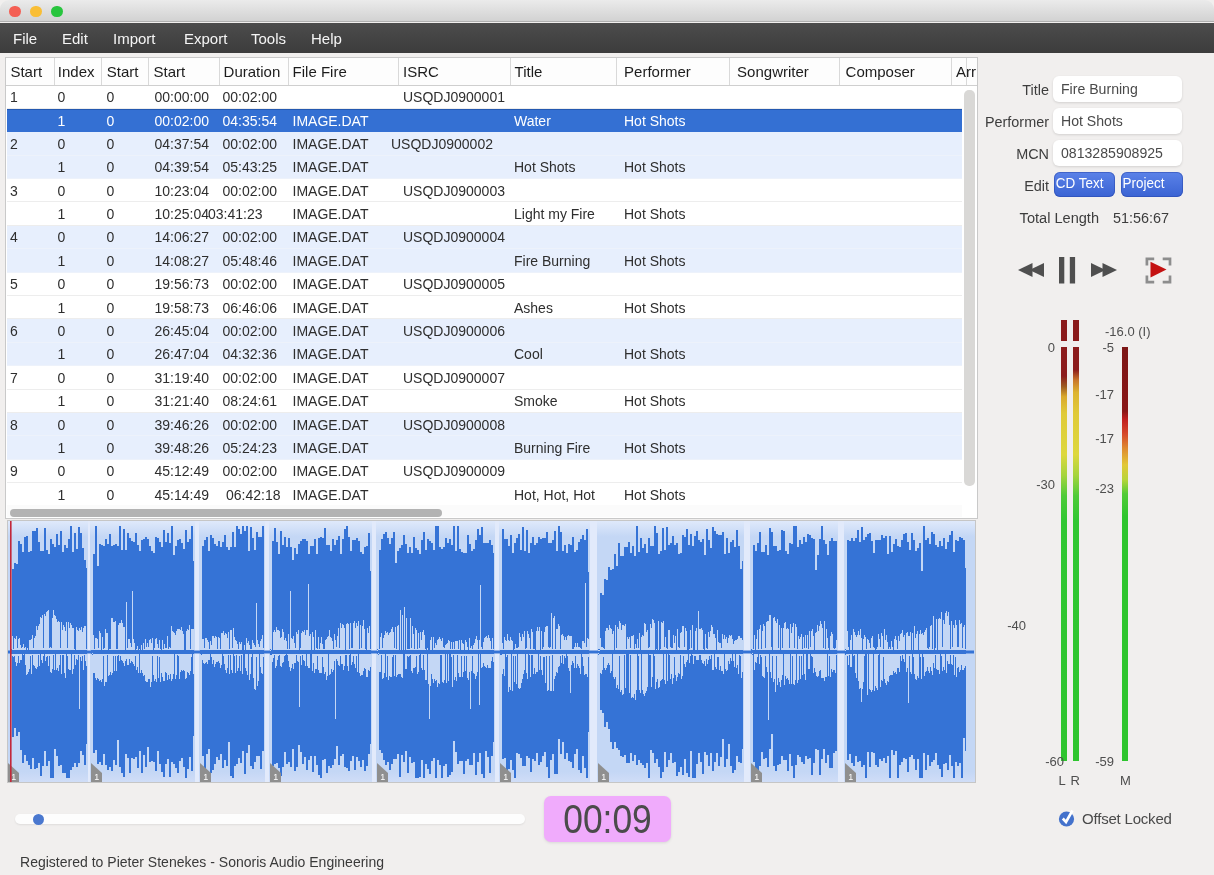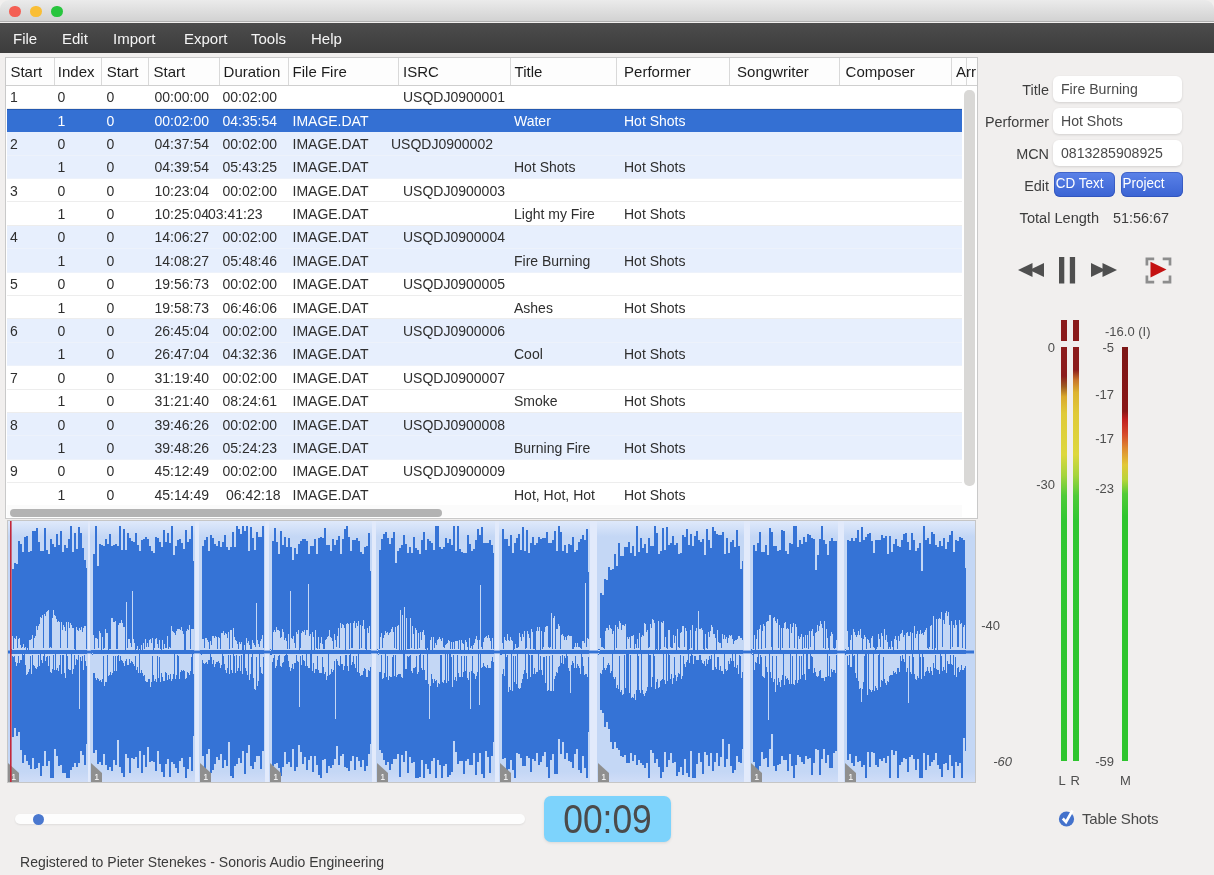--- a/index.html
+++ b/index.html
@@ -28,21 +28,21 @@
 .wavebox { position:absolute; left:7px; top:520px; width:969px; height:263px; background:linear-gradient(180deg,#dfe9fb 0%,#c4d7f5 6%,#c4d7f5 96%,#d0ddf7 100%); border:1px solid #c6c6c6; }
 .rp-label { position:absolute; font-size:15.5px; color:#3d3d3d; text-align:right; width:120px; transform:scaleX(0.93); transform-origin:100% 50%; }
 .rp-input { position:absolute; left:1053px; width:129px; height:26px; background:#ffffff; border-radius:6px;
   box-shadow:0 1px 2.5px rgba(0,0,0,0.13); font-size:15px; color:#4a4a4a; padding:4px 0 0 8px; }
 .rp-input span { display:inline-block; transform:scaleX(0.94); transform-origin:0 50%; white-space:nowrap; }
 .btn span { display:inline-block; transform:scaleX(0.93); transform-origin:50% 50%; }
 .btn { position:absolute; top:172px; height:25px; border-radius:6px; color:#fff; font-size:14.5px;
   background:linear-gradient(#5b82e8,#3a63d3); padding-top:3px;
   box-shadow:inset 0 0 0 1px rgba(40,70,170,0.5); }
 .mlabel { position:absolute; font-size:13px; color:#4e4e4e; text-align:right; width:40px; }
-.timebox { position:absolute; left:544px; top:796px; width:127px; height:46px; background:#7dd3fc; border-radius:7px;
+.timebox { position:absolute; left:544px; top:796px; width:127px; height:46px; background:#f0abfc; border-radius:7px;
   box-shadow:0 1px 3px rgba(0,0,0,0.10); text-align:center; }
 .timebox div { font-size:40px; color:#4b4b4b; margin-top:1px; letter-spacing:0; transform:scaleX(0.885); transform-origin:50% 50%; }
 .slider-track { position:absolute; left:15px; top:813.5px; width:510px; height:10px; background:#fdfdfd; border-radius:5px;
   box-shadow:0 1px 2px rgba(0,0,0,0.08); }
 .slider-thumb { position:absolute; left:32.5px; top:813.5px; width:11px; height:11px; border-radius:50%; background:#4a78cf; }
 </style></head>
 <body>
 
 <div class="titlebar">
   <div class="light" style="left:9px;background:#f45f54;"></div>
@@ -372,29 +372,29 @@
   <path d="M140.5,11.7 L156.5,19.6 L140.5,27.5 Z" fill="#c41111"></path>
 </svg>
 
 <div style="position:absolute;left:1060.5px;top:320px;width:6.6px;height:21px;background:#8b1b1b;"></div>
 <div style="position:absolute;left:1072.8px;top:320px;width:6.6px;height:21px;background:#8b1b1b;"></div>
 <div style="position:absolute;left:1060.5px;top:347px;width:6.6px;height:414px;background:linear-gradient(#8c1c1c 0%,#8c1c1c 7%,#9c5a20 9.5%,#d9a92c 12%,#e0ca38 16%,#ddd83c 26%,#a5d43c 31%,#4ecb38 36%,#30c732 42%,#2ec52e 100%);"></div>
 <div style="position:absolute;left:1072.8px;top:347px;width:6.6px;height:414px;background:linear-gradient(#8c1c1c 0%,#8c1c1c 5.5%,#c9762a 8%,#ddb430 11%,#e0ca38 16%,#ddd83c 26%,#a5d43c 31%,#4ecb38 36%,#30c732 42%,#2ec52e 100%);"></div>
 <div style="position:absolute;left:1122px;top:347px;width:6.4px;height:414px;background:linear-gradient(#7c1616 0%,#8a1717 15.5%,#c12020 17.5%,#d6492b 21%,#df8b31 24.5%,#e2c837 28.5%,#b8d53a 32%,#52cb37 35.5%,#2ec52e 41%,#2ec52e 100%);"></div>
 <div class="mlabel" style="left:1015px;top:340px;">0</div>
 <div class="mlabel" style="left:1015px;top:477px;">-30</div>
-<div class="mlabel" style="left:960px;top:618px;">-40</div>
-<div class="mlabel" style="left:972px;top:754px;font-style:italic;">-60</div>
+<div class="mlabel" style="left:986px;top:618px;">-40</div>
+<div class="mlabel" style="left:1024px;top:754px;">-60</div>
 <div class="mlabel" style="left:1074px;top:340px;">-5</div>
 <div class="mlabel" style="left:1074px;top:387px;">-17</div>
 <div class="mlabel" style="left:1074px;top:431px;">-17</div>
 <div class="mlabel" style="left:1074px;top:481px;">-23</div>
 <div class="mlabel" style="left:1074px;top:754px;">-59</div>
 <div style="position:absolute;left:1105px;top:324px;font-size:13px;color:#4e4e4e;">-16.0 (I)</div>
 <div class="mlabel" style="left:1058.5px;top:773px;width:12px;text-align:left;">L</div>
 <div class="mlabel" style="left:1070.5px;top:773px;width:12px;text-align:left;">R</div>
 <div class="mlabel" style="left:1120px;top:773px;width:14px;text-align:left;">M</div>
 
 <svg style="position:absolute;left:1058px;top:807px;" width="22" height="22" viewBox="0 0 22 22">
   <circle cx="8.5" cy="12" r="7.6" fill="#4472cc"></circle>
   <path d="M4.8,11.5 L8,15 L14.5,3.5" stroke="#ffffff" stroke-width="2.6" fill="none"></path>
 </svg>
-<div style="position:absolute;left:1082px;top:810px;font-size:15px;letter-spacing:-0.2px;color:#4a4a4a;">Table Shots</div>
+<div style="position:absolute;left:1082px;top:810px;font-size:15px;letter-spacing:-0.2px;color:#4a4a4a;">Offset Locked</div>
 
 </body></html>

